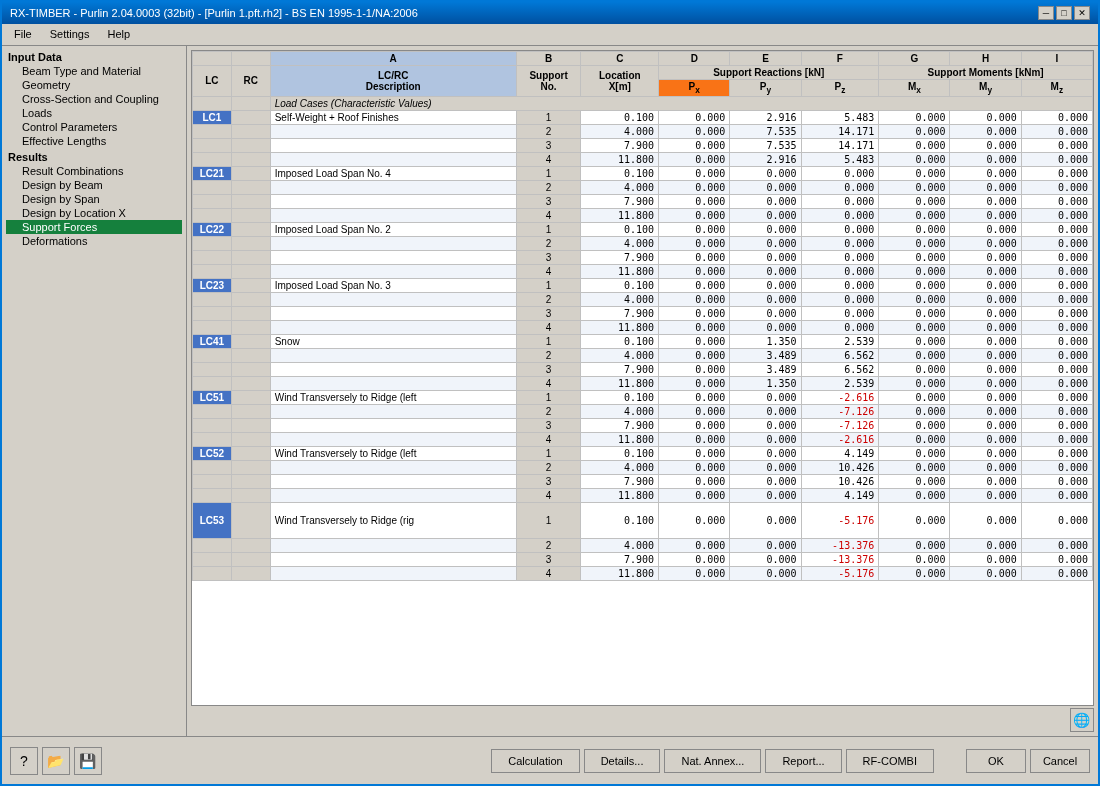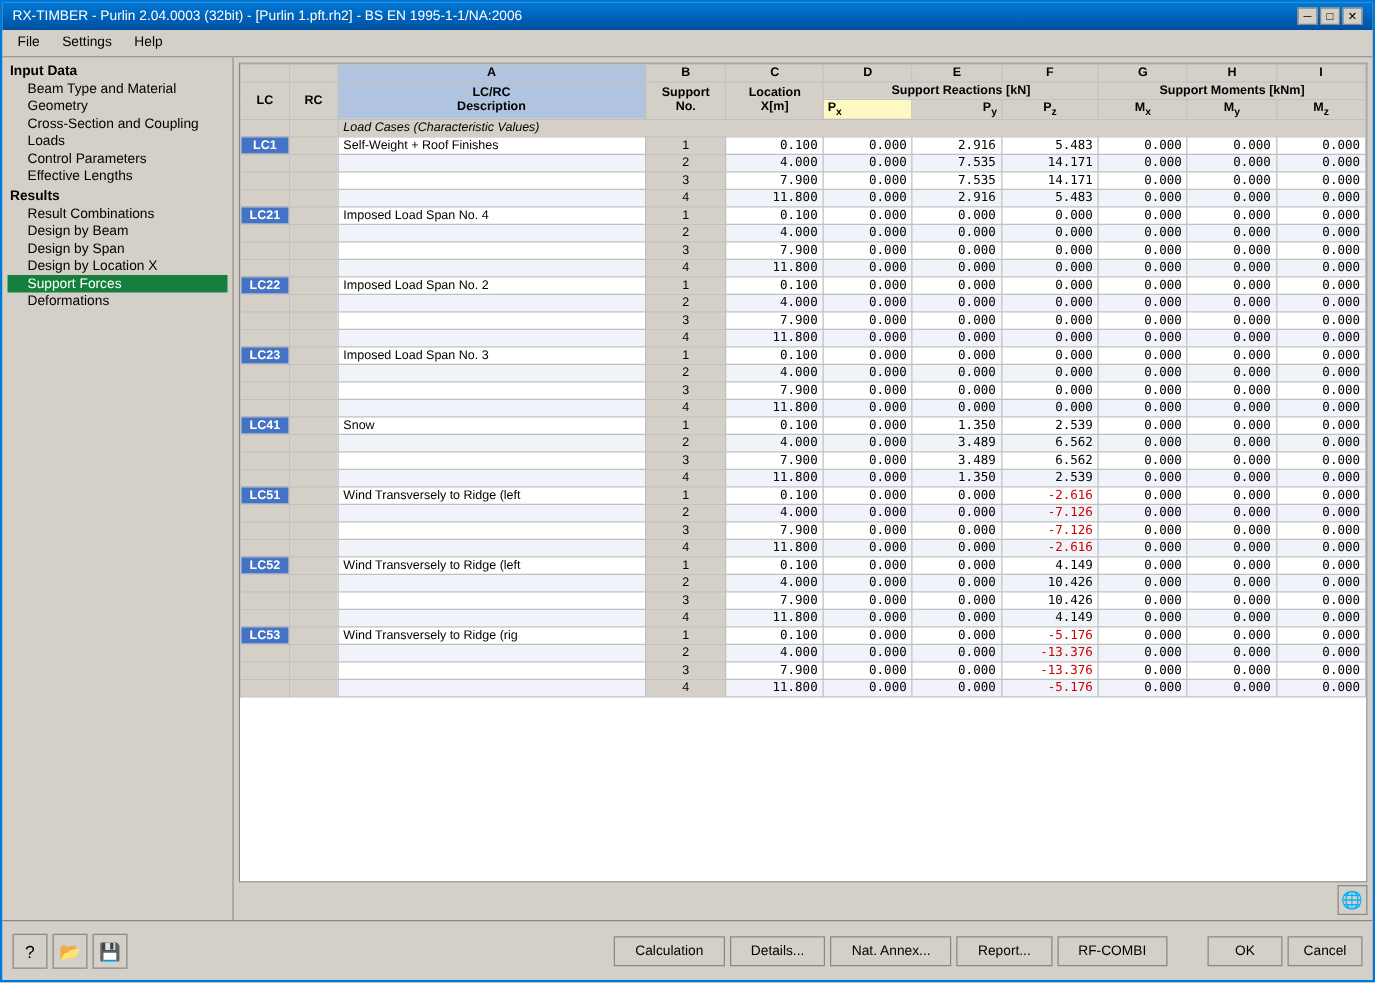--- a/index.html
+++ b/index.html
@@ -116,22 +116,22 @@
             <tr class="header-row">
               <th rowspan="2" style="background:#d4d0c8; text-align:center; vertical-align:middle;">LC</th>
               <th rowspan="2" style="background:#d4d0c8; text-align:center; vertical-align:middle;">RC</th>
               <th rowspan="2" style="background:#b0c4e0; text-align:center; vertical-align:middle;">LC/RC<br>Description</th>
               <th rowspan="2" style="background:#d4d0c8; text-align:center; vertical-align:middle;">Support<br>No.</th>
               <th rowspan="2" style="background:#d4d0c8; text-align:center; vertical-align:middle;">Location<br>X[m]</th>
               <th colspan="3" style="background:#d4d0c8; text-align:center;">Support Reactions [kN]</th>
               <th colspan="3" style="background:#d4d0c8; text-align:center;">Support Moments [kNm]</th>
             </tr>
             <tr class="header-row">
-              <th style="background:#fef9c3; text-align:left;">P<sub>x</sub></th>
-              <th style="background:#d4d0c8; text-align:right;">P<sub>y</sub></th>
+              <th style="background:#f97316; text-align:center;">P<sub>x</sub></th>
+              <th style="background:#d4d0c8; text-align:center;">P<sub>y</sub></th>
               <th style="background:#d4d0c8; text-align:center;">P<sub>z</sub></th>
               <th style="background:#d4d0c8; text-align:center;">M<sub>x</sub></th>
               <th style="background:#d4d0c8; text-align:center;">M<sub>y</sub></th>
               <th style="background:#d4d0c8; text-align:center;">M<sub>z</sub></th>
             </tr>
 
             <tr>
               <td style="background:#d4d0c8;"></td>
               <td style="background:#d4d0c8;"></td>
               <td colspan="9" style="background:#d4d0c8; font-style:italic; padding-left:4px;">Load Cases (Characteristic Values)</td>
@@ -496,21 +496,21 @@
                 <td style="background: rgb(212, 208, 200); text-align: center;">4</td>
                 <td style="background: rgb(240, 244, 250); text-align: right; padding-right: 4px; font-family: Consolas, monospace; color: black;">11.800</td>
                 <td style="background: rgb(240, 244, 250); text-align: right; padding-right: 4px; font-family: Consolas, monospace; color: black;">0.000</td>
                 <td style="background: rgb(240, 244, 250); text-align: right; padding-right: 4px; font-family: Consolas, monospace; color: black;">0.000</td>
                 <td style="background: rgb(240, 244, 250); text-align: right; padding-right: 4px; font-family: Consolas, monospace; color: black;">4.149</td>
                 <td style="background: rgb(240, 244, 250); text-align: right; padding-right: 4px; font-family: Consolas, monospace; color: black;">0.000</td>
                 <td style="background: rgb(240, 244, 250); text-align: right; padding-right: 4px; font-family: Consolas, monospace; color: black;">0.000</td>
                 <td style="background: rgb(240, 244, 250); text-align: right; padding-right: 4px; font-family: Consolas, monospace; color: black;">0.000</td>
               </tr>
               <tr>
-                <td style="background: rgb(68, 114, 196); text-align: center; font-weight: bold; padding: 1px 2px; color: white;">LC53</td>
+                <td style="background: rgb(68, 114, 196); text-align: center; font-weight: bold; padding: 12px 2px; color: white;">LC53</td>
                 <td style="background: rgb(212, 208, 200);"></td>
                 <td style="background: rgb(255, 255, 255); text-align: left; padding-left: 4px;">Wind Transversely to Ridge (rig</td>
                 <td style="background: rgb(212, 208, 200); text-align: center;">1</td>
                 <td style="background: rgb(255, 255, 255); text-align: right; padding-right: 4px; font-family: Consolas, monospace; color: black;">0.100</td>
                 <td style="background: rgb(255, 255, 255); text-align: right; padding-right: 4px; font-family: Consolas, monospace; color: black;">0.000</td>
                 <td style="background: rgb(255, 255, 255); text-align: right; padding-right: 4px; font-family: Consolas, monospace; color: black;">0.000</td>
                 <td style="background: rgb(255, 255, 255); text-align: right; padding-right: 4px; font-family: Consolas, monospace; color: rgb(204, 0, 0);">-5.176</td>
                 <td style="background: rgb(255, 255, 255); text-align: right; padding-right: 4px; font-family: Consolas, monospace; color: black;">0.000</td>
                 <td style="background: rgb(255, 255, 255); text-align: right; padding-right: 4px; font-family: Consolas, monospace; color: black;">0.000</td>
                 <td style="background: rgb(255, 255, 255); text-align: right; padding-right: 4px; font-family: Consolas, monospace; color: black;">0.000</td>

